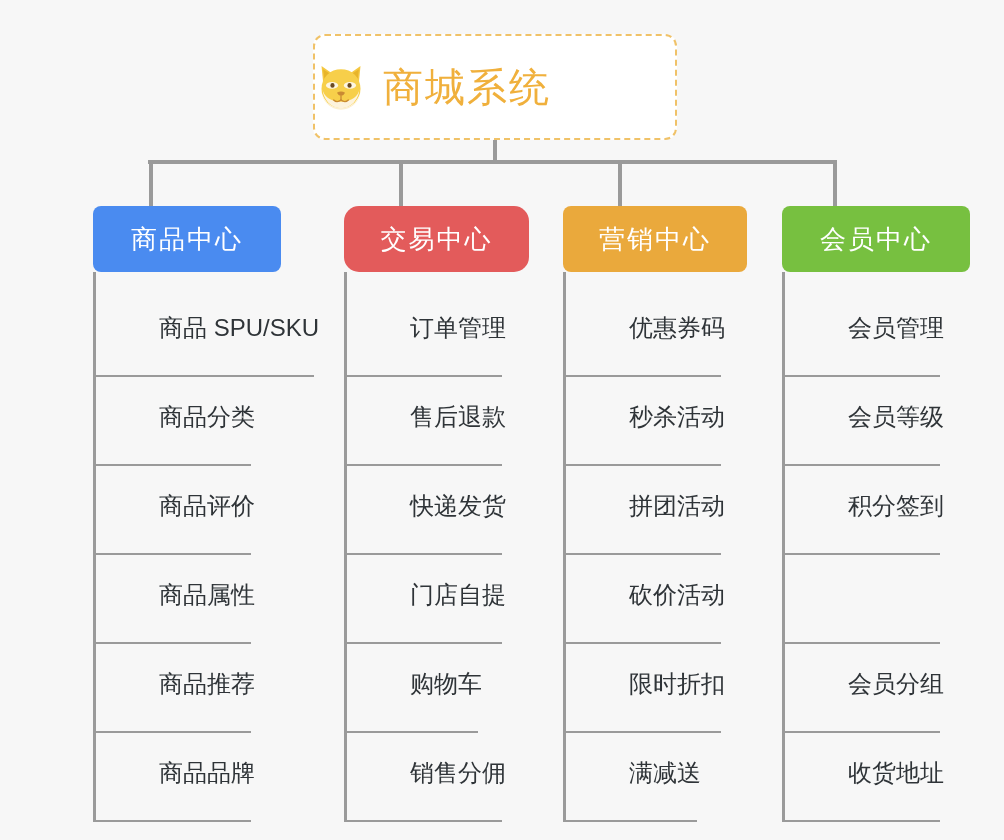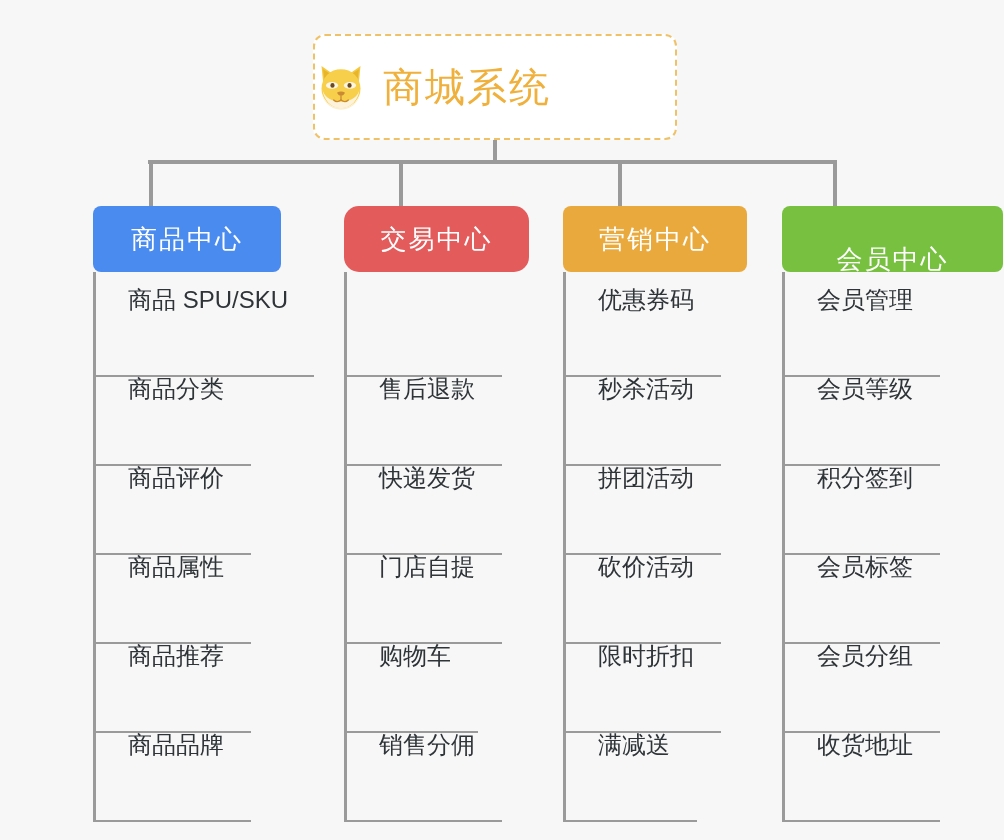--- a/index.html
+++ b/index.html
@@ -57,21 +57,22 @@
     position:relative;
     margin-top:0;
     border-left:3px solid #9a9a9a;
     padding-top:16px;
   }
   .leaf{
     position:relative;
     height:89px;
     box-sizing:border-box;
     display:flex;
-    align-items:flex-start;
+    align-items:center;
+    padding-left:31px;
   }
   .leaf-underline{
     position:absolute;
     left:0;bottom:0;
     height:2px;
     background:#9a9a9a;
   }
   .leaf-label{
     position:relative;
     padding-left:32px;
@@ -83,21 +84,21 @@
   }
 
   
   #col-0{left:57px;}
   #col-0 .cat-box{width:188px;}
   #col-1{left:308px;}
   #col-1 .cat-box{width:185px;border-radius:15px;}
   #col-2{left:527px;}
   #col-2 .cat-box{width:184px;}
   #col-3{left:746px;}
-  #col-3 .cat-box{width:221px;align-items:flex-end;}
+  #col-3 .cat-box{width:188px;}
 </style>
 </head>
 <body>
 
 <div id="stage">
 
   <div class="root-node">
     <svg class="root-icon" viewBox="0 0 64 64" aria-hidden="true">
       <path d="M8 6 L10 26 L22 16 Z" fill="#f5c842"></path>
       <path d="M56 6 L54 26 L42 16 Z" fill="#f5c842"></path>
@@ -157,20 +158,21 @@
     </div>
   </div>
 
   <div class="column" id="col-1">
     <div class="cat-box" style="background:#e35b5b;">
       <span class="cat-label">交易中心</span>
     </div>
     <div class="leaf-list">
       <div class="leaf">
           <div class="leaf-underline" style="width:155px;"></div>
+          <span class="leaf-label">订单管理</span>
         </div>
       <div class="leaf">
           <div class="leaf-underline" style="width:155px;"></div>
           <span class="leaf-label">售后退款</span>
         </div>
       <div class="leaf">
           <div class="leaf-underline" style="width:155px;"></div>
           <span class="leaf-label">快递发货</span>
         </div>
       <div class="leaf">
@@ -232,21 +234,20 @@
       <div class="leaf">
           <div class="leaf-underline" style="width:155px;"></div>
           <span class="leaf-label">会员等级</span>
         </div>
       <div class="leaf">
           <div class="leaf-underline" style="width:155px;"></div>
           <span class="leaf-label">积分签到</span>
         </div>
       <div class="leaf">
           <div class="leaf-underline" style="width:155px;"></div>
-          <span class="leaf-label">会员标签</span>
         </div>
       <div class="leaf">
           <div class="leaf-underline" style="width:155px;"></div>
           <span class="leaf-label">会员分组</span>
         </div>
       <div class="leaf">
           <div class="leaf-underline" style="width:155px;"></div>
           <span class="leaf-label">收货地址</span>
         </div>
     </div>

